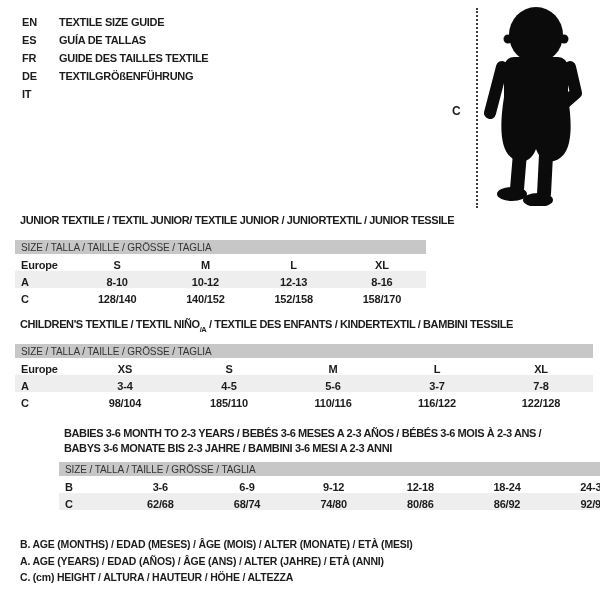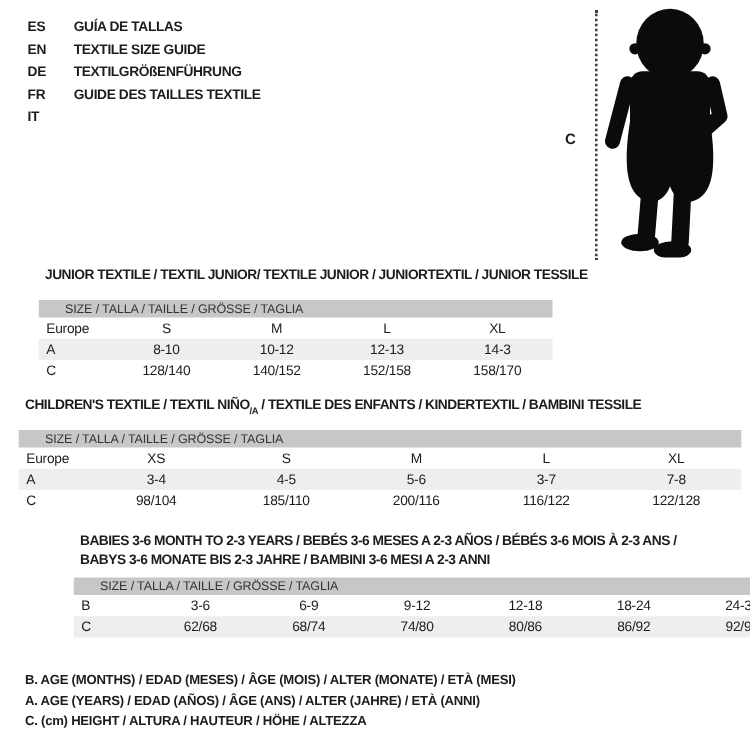--- a/index.html
+++ b/index.html
@@ -11,59 +11,59 @@
   .lang-block{position:absolute;left:22px;top:13px;}
   .lang-row{display:flex;height:18px;align-items:center;}
   .lang-code{width:37px;font-size:11px;font-weight:bold;letter-spacing:-0.2px;}
   .lang-title{font-size:11px;font-weight:bold;letter-spacing:-0.3px;white-space:nowrap;}
   
   .measure-line{position:absolute;left:476px;top:8px;height:200px;width:0;border-left:2px dotted #3c3c3c;}
   .measure-label{position:absolute;left:452px;top:104px;font-size:12px;font-weight:bold;}
   .baby-svg{position:absolute;left:484px;top:5px;}
   
   .size-table{position:absolute;left:15px;}
-  #tbl-junior{top:213px;width:411px;margin-left:16px;}
+  #tbl-junior{top:213px;width:411px;}
   #tbl-children{top:317px;width:578px;}
   #tbl-babies{top:426px;width:578px;margin-left:44px;}
   .tbl-title{padding-left:5px;overflow:visible;}
   #tbl-junior .tbl-title,#tbl-children .tbl-title{height:27px;}
   #tbl-babies .tbl-title{height:36px;}
   .tbl-title-line{font-size:11px;font-weight:bold;letter-spacing:-0.4px;line-height:15px;white-space:nowrap;}
   .tbl-title-line sub{font-size:7.5px;position:relative;top:1px;}
   .bar{height:14px;background:#c7c7c7;display:flex;align-items:center;
-       padding-left:21px;font-size:10px;color:#333;letter-spacing:-0.1px;box-sizing:border-box;}
-  .trow{display:flex;height:17px;align-items:center;font-size:11px;letter-spacing:-0.2px;}
+       padding-left:6px;font-size:10px;color:#333;letter-spacing:-0.1px;box-sizing:border-box;}
+  .trow{display:flex;height:17px;align-items:flex-end;font-size:11px;letter-spacing:-0.2px;font-weight:bold;}
   .trow.striped{background:#eeeeee;}
   .cell{flex:1;text-align:center;}
   .cell.label{flex:0 0 58px;text-align:left;padding-left:6px;box-sizing:border-box;}
   
   .legend{position:absolute;left:20px;top:536px;}
   .legend-line{font-size:10.5px;font-weight:bold;letter-spacing:-0.2px;line-height:16.5px;white-space:nowrap;}
 </style>
 </head>
 <body>
 
 <div class="canvas">
 
   <section class="lang-block">
     <div class="lang-row">
+      <span class="lang-code">EN</span>
+      <span class="lang-title">TEXTILE SIZE GUIDE</span>
+    </div>
+    <div class="lang-row">
       <span class="lang-code">ES</span>
       <span class="lang-title">GUÍA DE TALLAS</span>
     </div>
     <div class="lang-row">
-      <span class="lang-code">EN</span>
-      <span class="lang-title">TEXTILE SIZE GUIDE</span>
+      <span class="lang-code">FR</span>
+      <span class="lang-title">GUIDE DES TAILLES TEXTILE</span>
     </div>
     <div class="lang-row">
       <span class="lang-code">DE</span>
       <span class="lang-title">TEXTILGRÖßENFÜHRUNG</span>
-    </div>
-    <div class="lang-row">
-      <span class="lang-code">FR</span>
-      <span class="lang-title">GUIDE DES TAILLES TEXTILE</span>
     </div>
     <div class="lang-row">
       <span class="lang-code">IT</span>
     </div>
   </section>
 
   <div class="measure-line"></div>
   <div class="measure-label">C</div>
   <svg class="baby-svg" width="112" height="201" viewBox="0 0 112 201" aria-hidden="true">
     <g fill="#0b0b0b" stroke="none">
@@ -102,21 +102,21 @@
           <div class="cell">S</div>
           <div class="cell">M</div>
           <div class="cell">L</div>
           <div class="cell">XL</div>
         </div>
         <div class="trow striped">
           <div class="cell label">A</div>
           <div class="cell">8-10</div>
           <div class="cell">10-12</div>
           <div class="cell">12-13</div>
-          <div class="cell">14-3</div>
+          <div class="cell">8-16</div>
         </div>
         <div class="trow">
           <div class="cell label">C</div>
           <div class="cell">128/140</div>
           <div class="cell">140/152</div>
           <div class="cell">152/158</div>
           <div class="cell">158/170</div>
         </div>
       </div>
   </section>
@@ -140,21 +140,21 @@
           <div class="cell">3-4</div>
           <div class="cell">4-5</div>
           <div class="cell">5-6</div>
           <div class="cell">3-7</div>
           <div class="cell">7-8</div>
         </div>
         <div class="trow">
           <div class="cell label">C</div>
           <div class="cell">98/104</div>
           <div class="cell">185/110</div>
-          <div class="cell">200/116</div>
+          <div class="cell">110/116</div>
           <div class="cell">116/122</div>
           <div class="cell">122/128</div>
         </div>
       </div>
   </section>
 
   <section class="size-table" id="tbl-babies">
     <div class="tbl-title">
         <div class="tbl-title-line">BABIES 3-6 MONTH TO 2-3 YEARS / BEBÉS 3-6 MESES A 2-3 AÑOS / BÉBÉS 3-6 MOIS À 2-3 ANS /</div>
         <div class="tbl-title-line">BABYS 3-6 MONATE BIS 2-3 JAHRE / BAMBINI 3-6 MESI A 2-3 ANNI</div>

